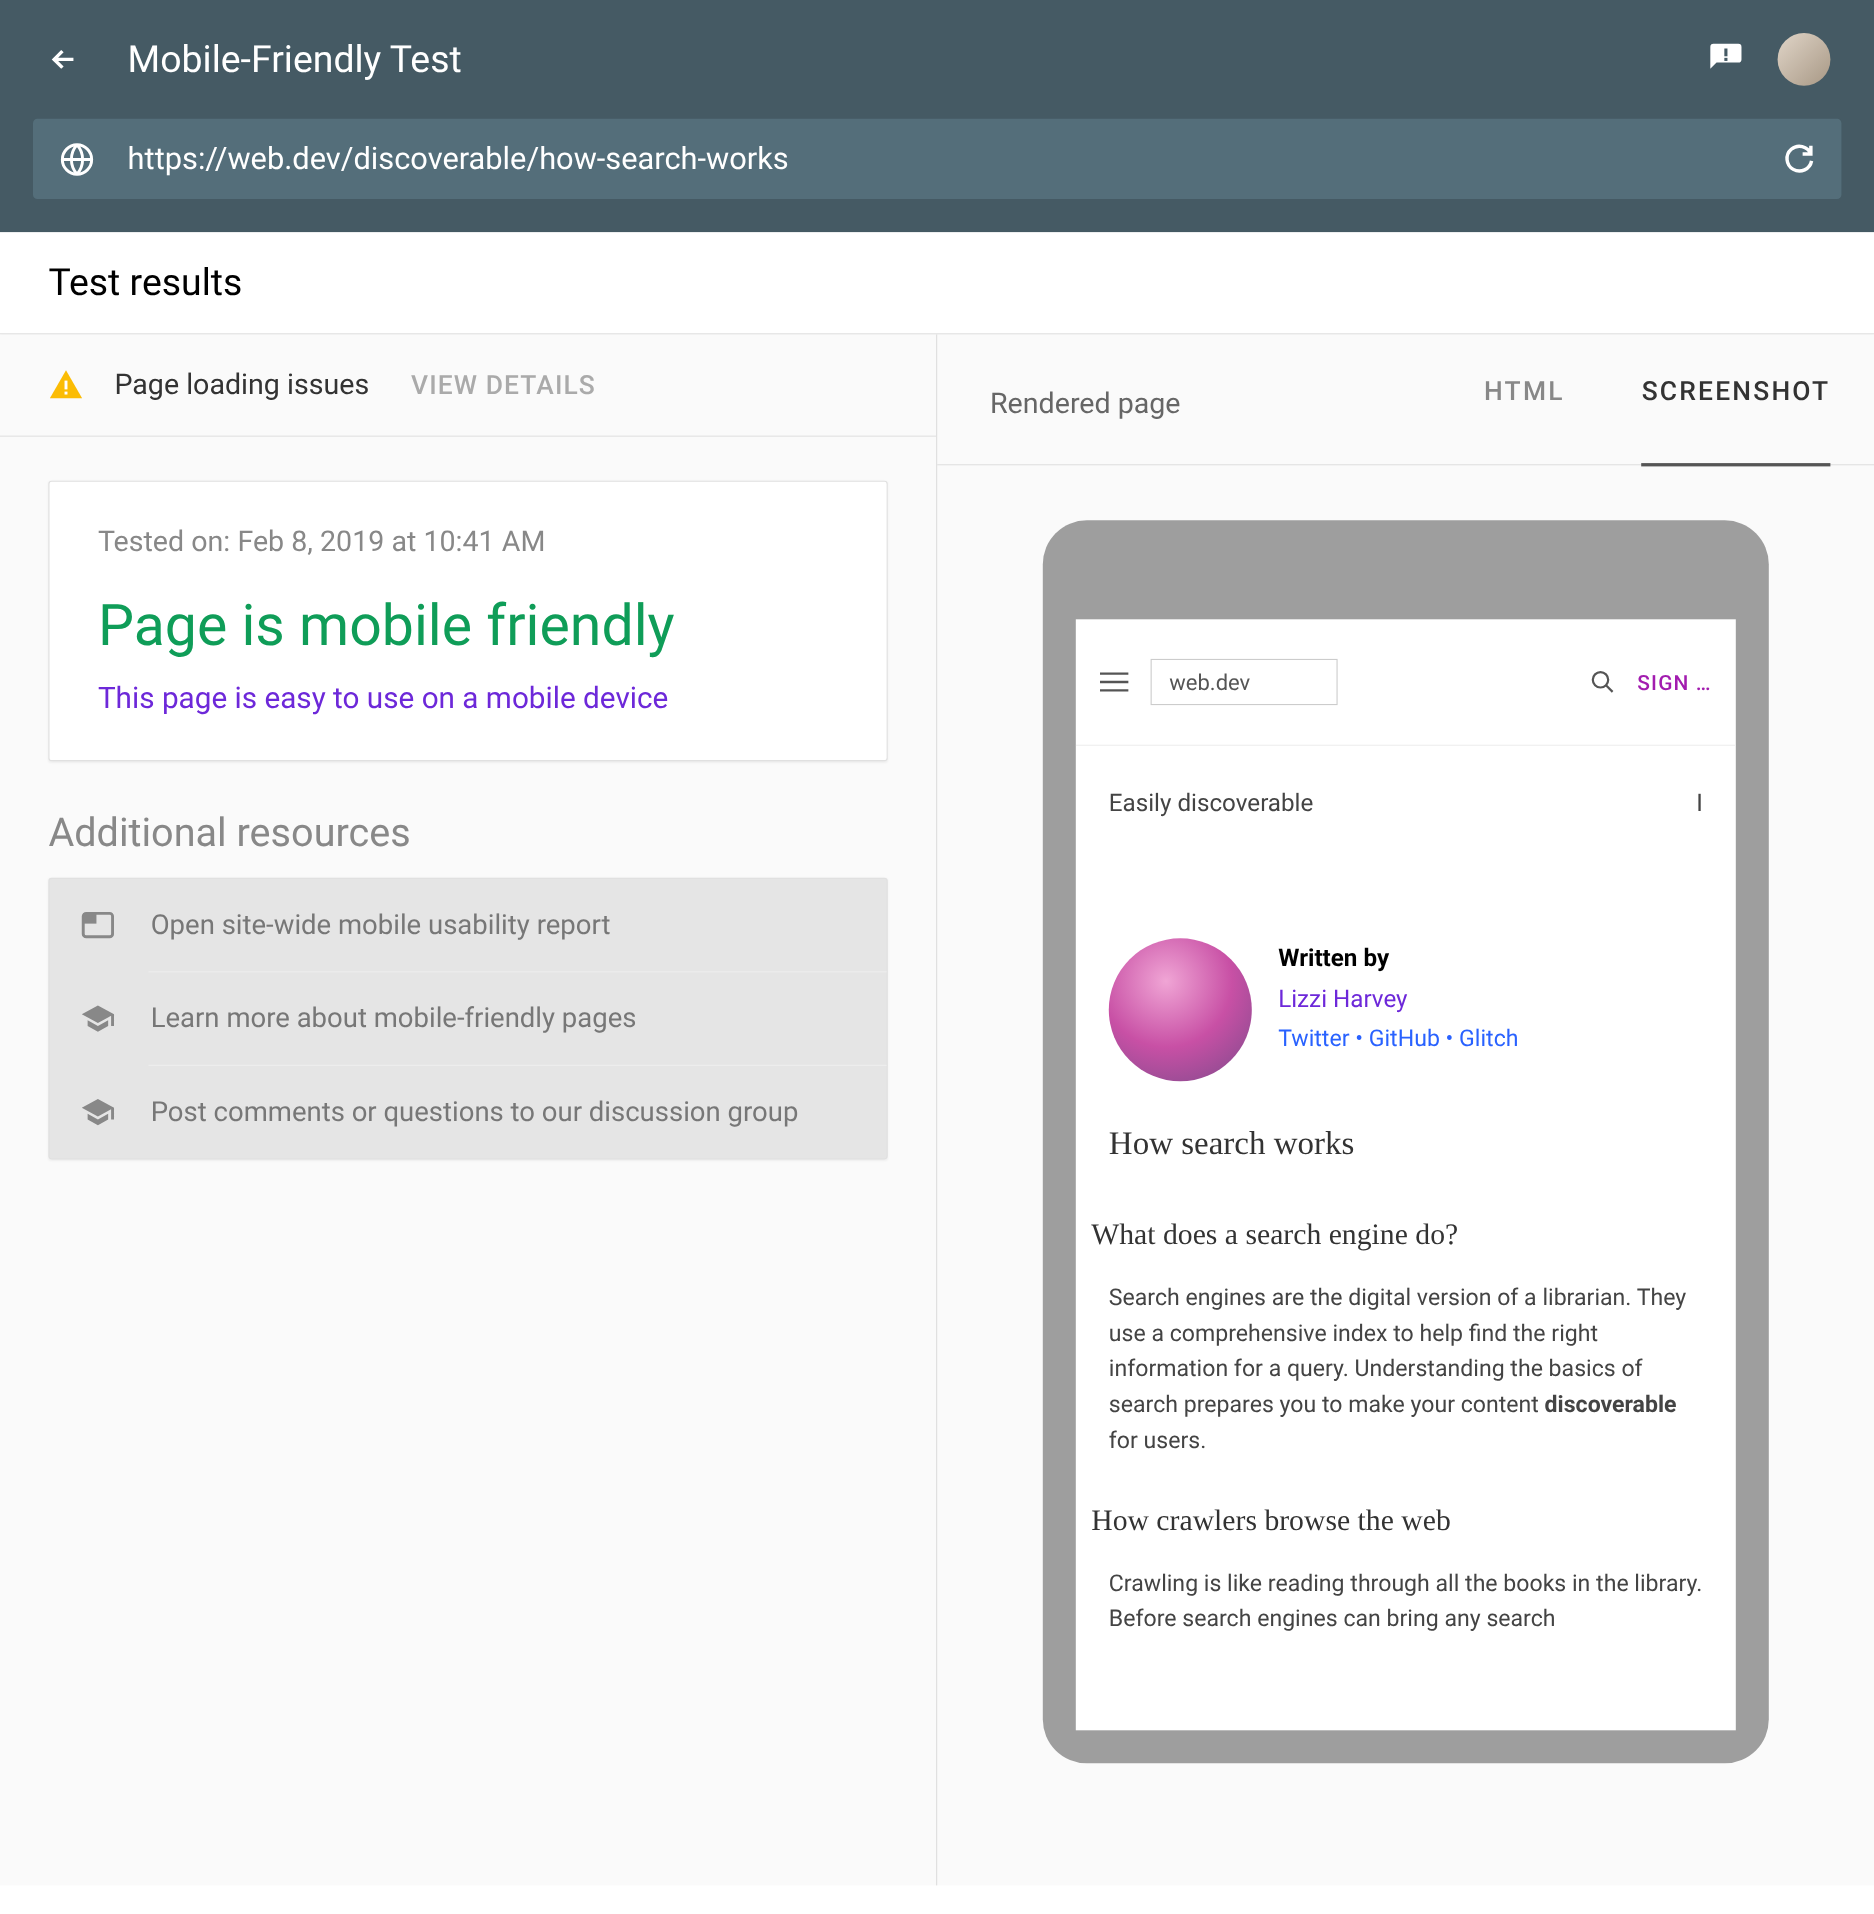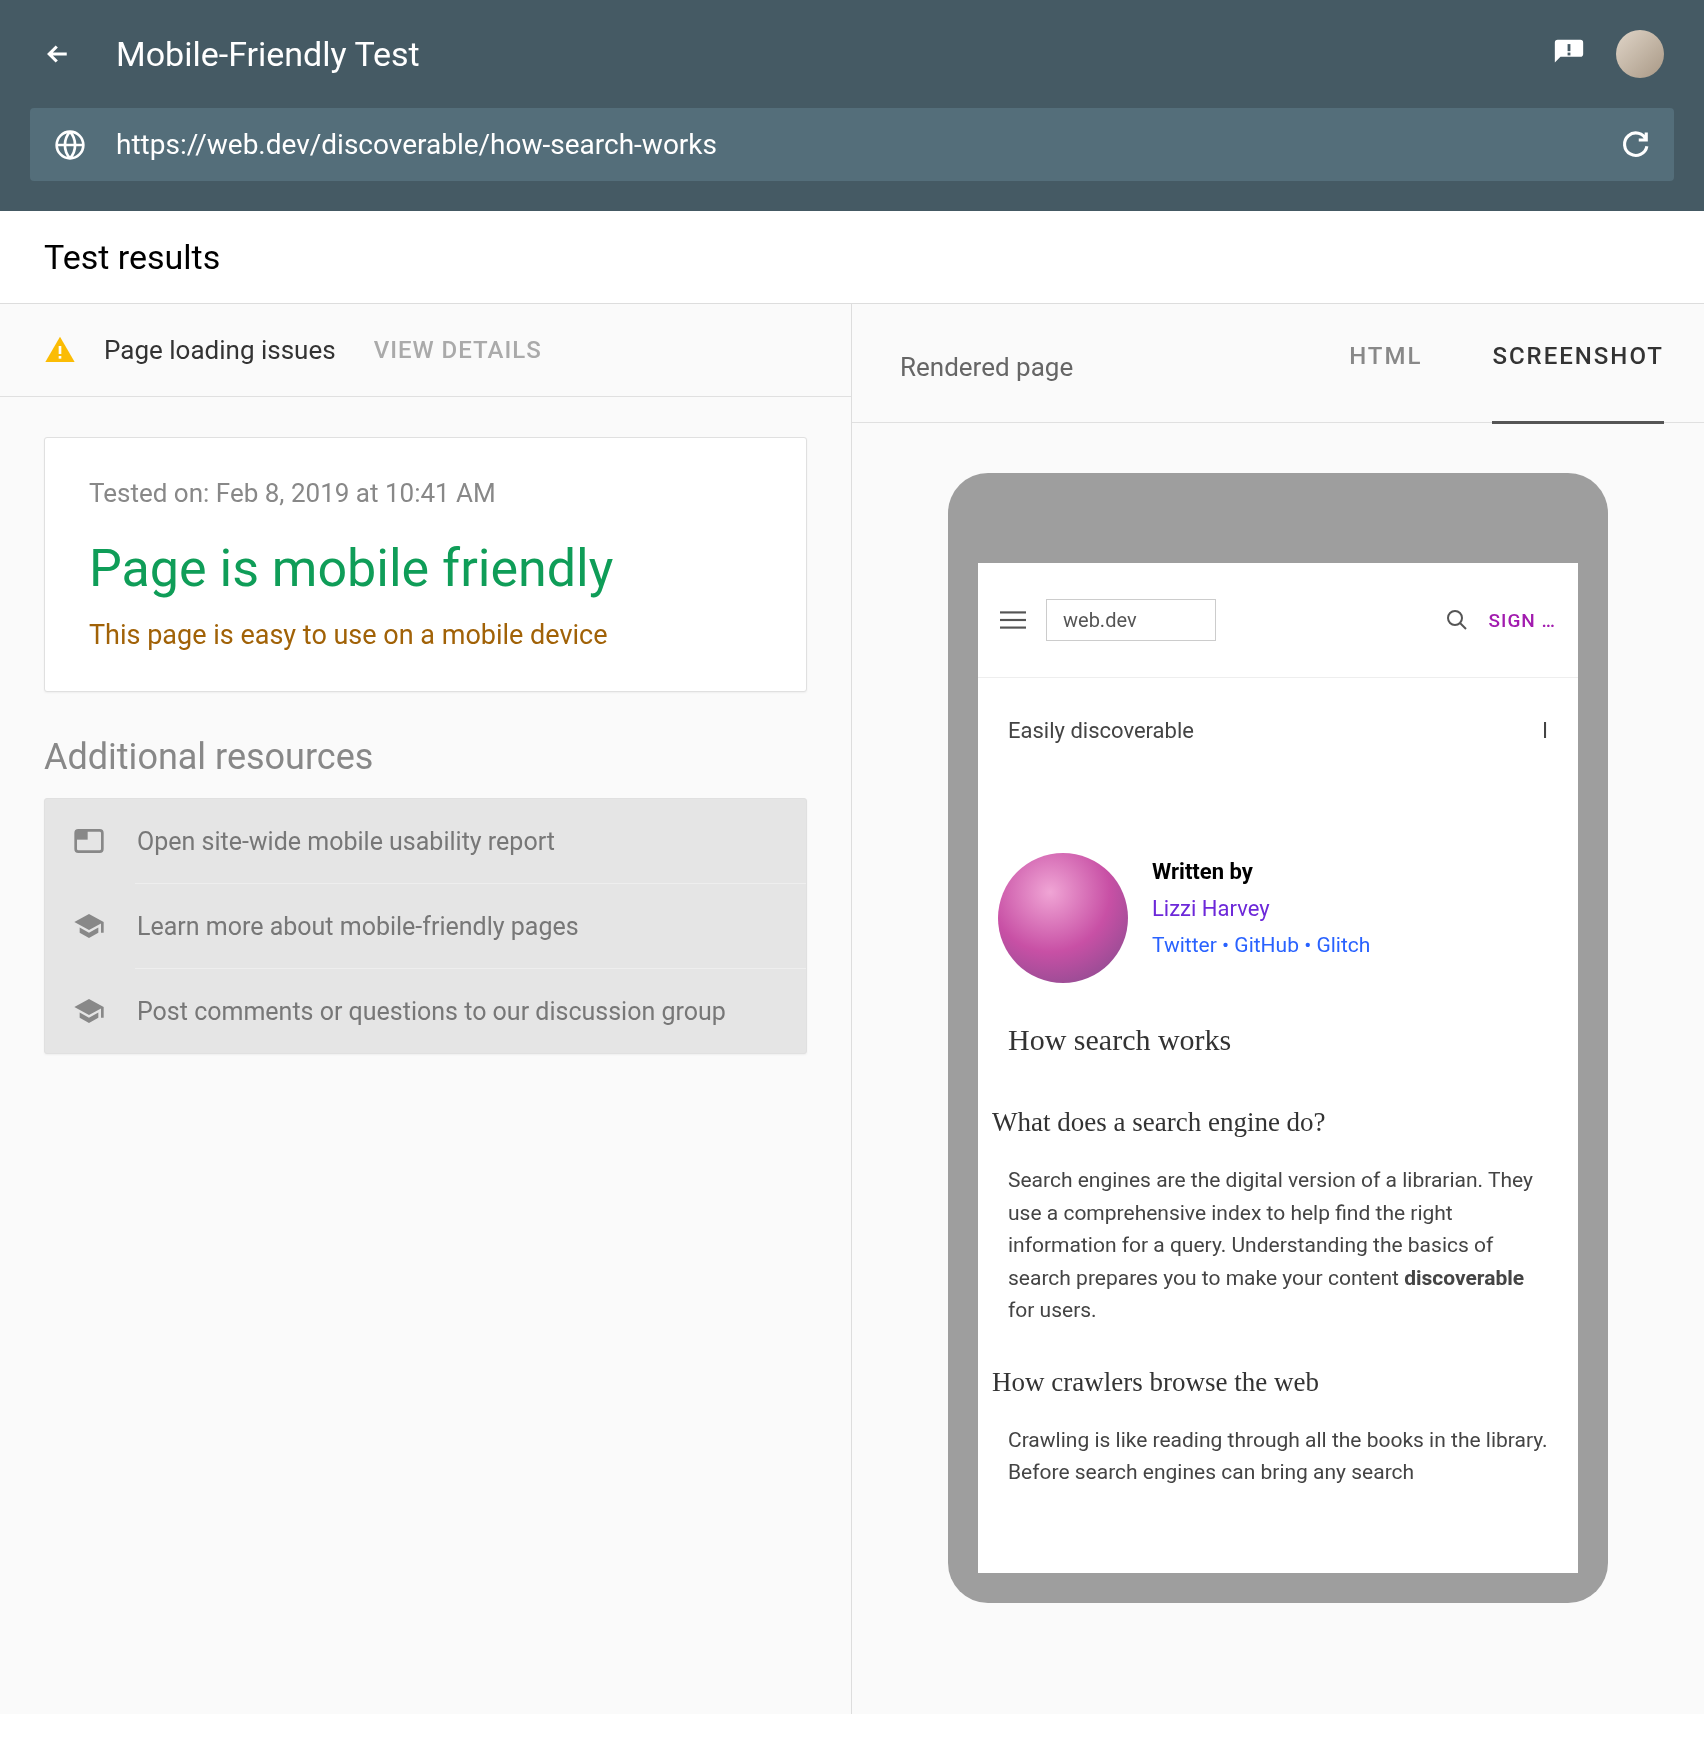--- a/index.html
+++ b/index.html
@@ -25,21 +25,21 @@
 .right-col { width:50%; padding:0 40px; }
 
 .issues-row { display:flex; align-items:center; padding:30px 0; border-bottom:1px solid #e0e0e0; gap:28px; margin:0 -44px; padding-left:44px; padding-right:44px; }
 .warn-tri { width:32px; height:32px; }
 .issues-label { font-size:26px; color:#333; }
 .view-details { font-size:24px; color:#aaa; letter-spacing:1px; font-weight:500; margin-left:10px; }
 
 .card { background:#fff; border:1px solid #e0e0e0; border-radius:3px; padding:40px 44px; margin-top:40px; box-shadow:0 1px 2px rgba(0,0,0,0.05); }
 .tested-on { color:#888; font-size:26px; margin-bottom:30px; }
 .big-result { color:#0f9d58; font-size:52px; font-weight:400; margin-bottom:20px; }
-.sub-result { font-size:27px; color:#a16207; }
+.sub-result { font-size:27px; color:#6d28d9; }
 
 .add-res { color:#888; font-size:36px; margin:44px 0 20px; }
 .res-list { background:#e5e5e5; border:1px solid #e0e0e0; border-radius:3px; box-shadow:0 1px 2px rgba(0,0,0,0.05); }
 .res-item { display:flex; align-items:center; padding:26px 28px; gap:32px; cursor:pointer; }
 .res-list .divider { border-top:1px solid #eee; margin-left:90px; }
 .res-icon { width:32px; height:32px; color:#888; flex-shrink:0; }
 .res-text { font-size:25px; color:#777; }
 
 .right-header { display:flex; align-items:center; padding:30px 0 22px; border-bottom:1px solid #e0e0e0; margin:0 -40px; padding-left:48px; padding-right:40px; }
 .rp-label { font-size:26px; color:#666; flex:1; }
@@ -51,21 +51,21 @@
 .phone-wrap { padding:50px 60px; display:flex; justify-content:center; }
 .phone { background:#9e9e9e; border-radius:40px; padding:90px 30px 30px; width:660px; }
 .phone-screen { background:#fff; width:600px; height:1010px; overflow:hidden; }
 .p-top { display:flex; align-items:center; padding:36px 22px; gap:20px; border-bottom:1px solid #eee; }
 .burger { width:26px; height:20px; }
 .p-search { border:1px solid #ccc; padding:8px 16px; width:170px; font-size:20px; color:#555; }
 .p-spacer { flex:1; }
 .p-mag { width:24px; height:24px; }
 .p-sign { font-size:19px; font-weight:500; color:#a21caf; letter-spacing:1px; }
 .p-bc { padding:40px 30px 0; font-size:22px; color:#444; display:flex; justify-content:space-between; }
-.p-author { display:flex; gap:24px; padding:110px 20px 30px; align-items:flex-start; }
+.p-author { display:flex; gap:24px; padding:110px 30px 30px; align-items:flex-start; }
 .p-avatar { width:130px; height:130px; border-radius:50%; background:radial-gradient(circle at 40% 30%,#f0a5d5,#c850a5 50%,#7a4a8a); flex-shrink:0; }
 .p-auth-txt { font-size:22px; line-height:1.7; }
 .p-written { font-weight:700; }
 .p-name { color:#6d28d9; }
 .p-links { color:#2962ff; font-size:21px; }
 .p-h1 { font-family:Georgia,serif; font-size:30px; padding:10px 30px 20px; color:#333; }
 .p-h2 { font-family:Georgia,serif; font-size:27px; padding:30px 14px 16px; color:#333; }
 .p-p { font-size:21px; line-height:1.55; padding:10px 30px; color:#444; }
 .p-p b { font-weight:700; }
 

